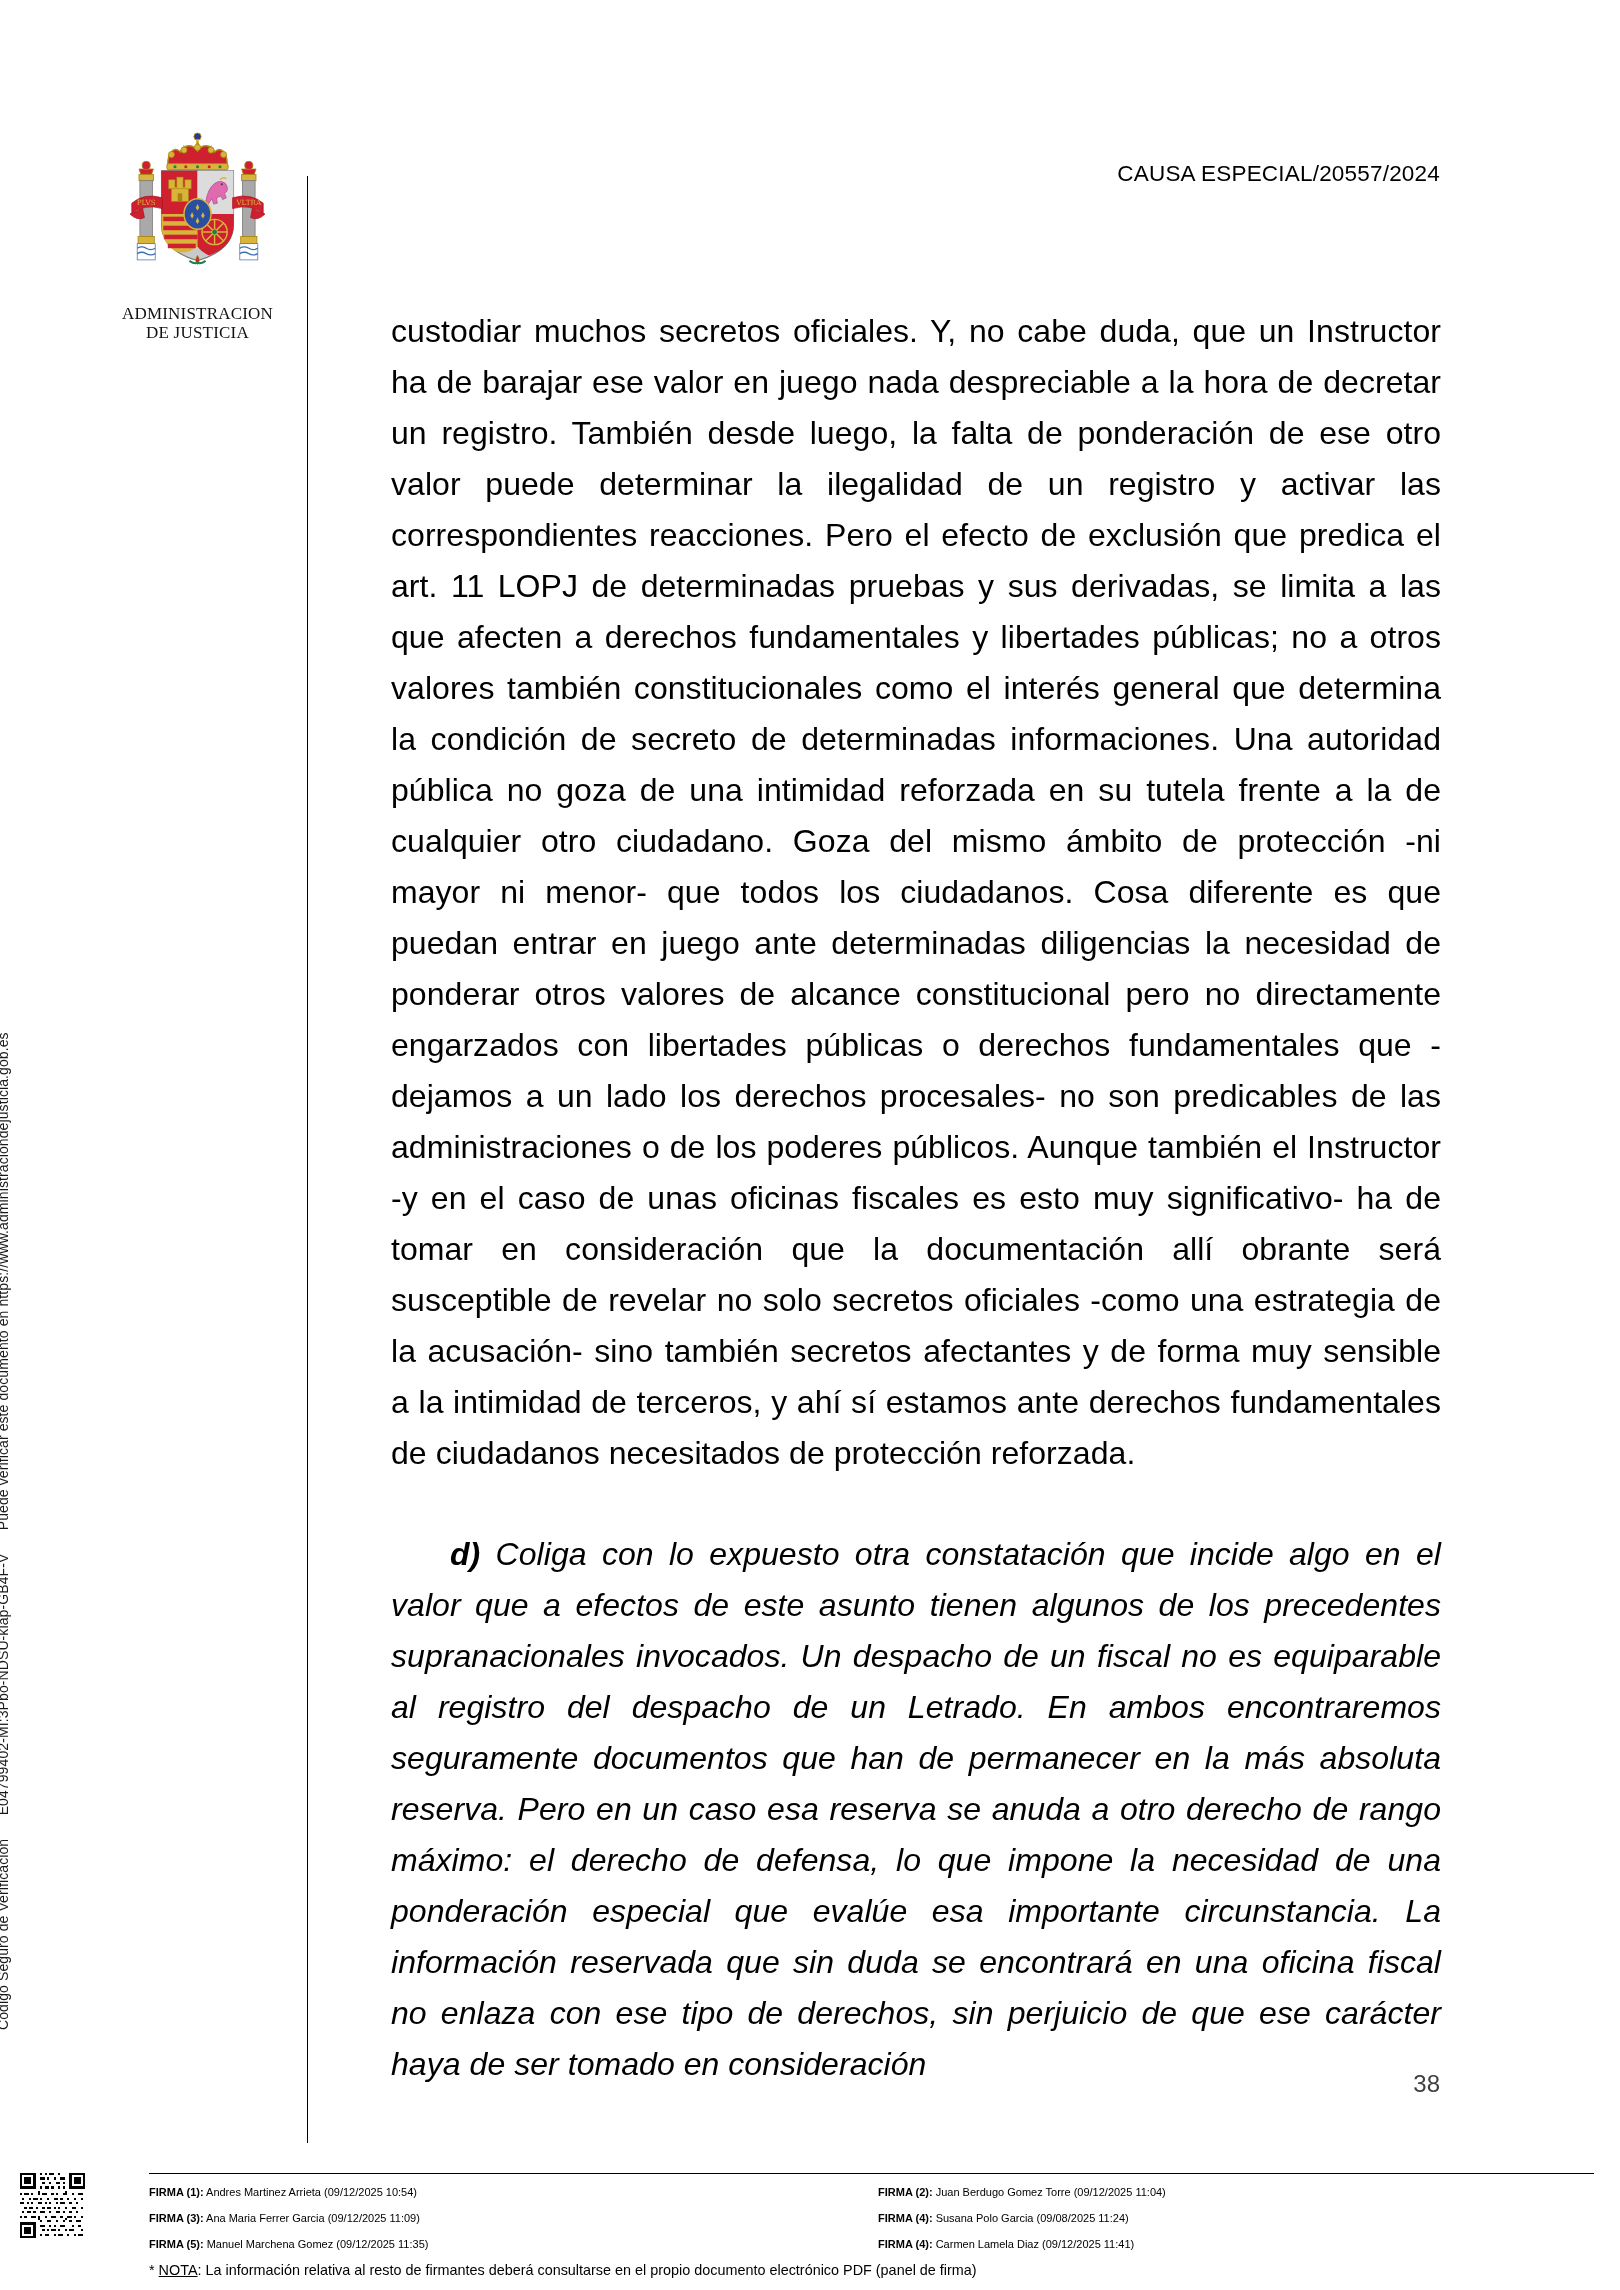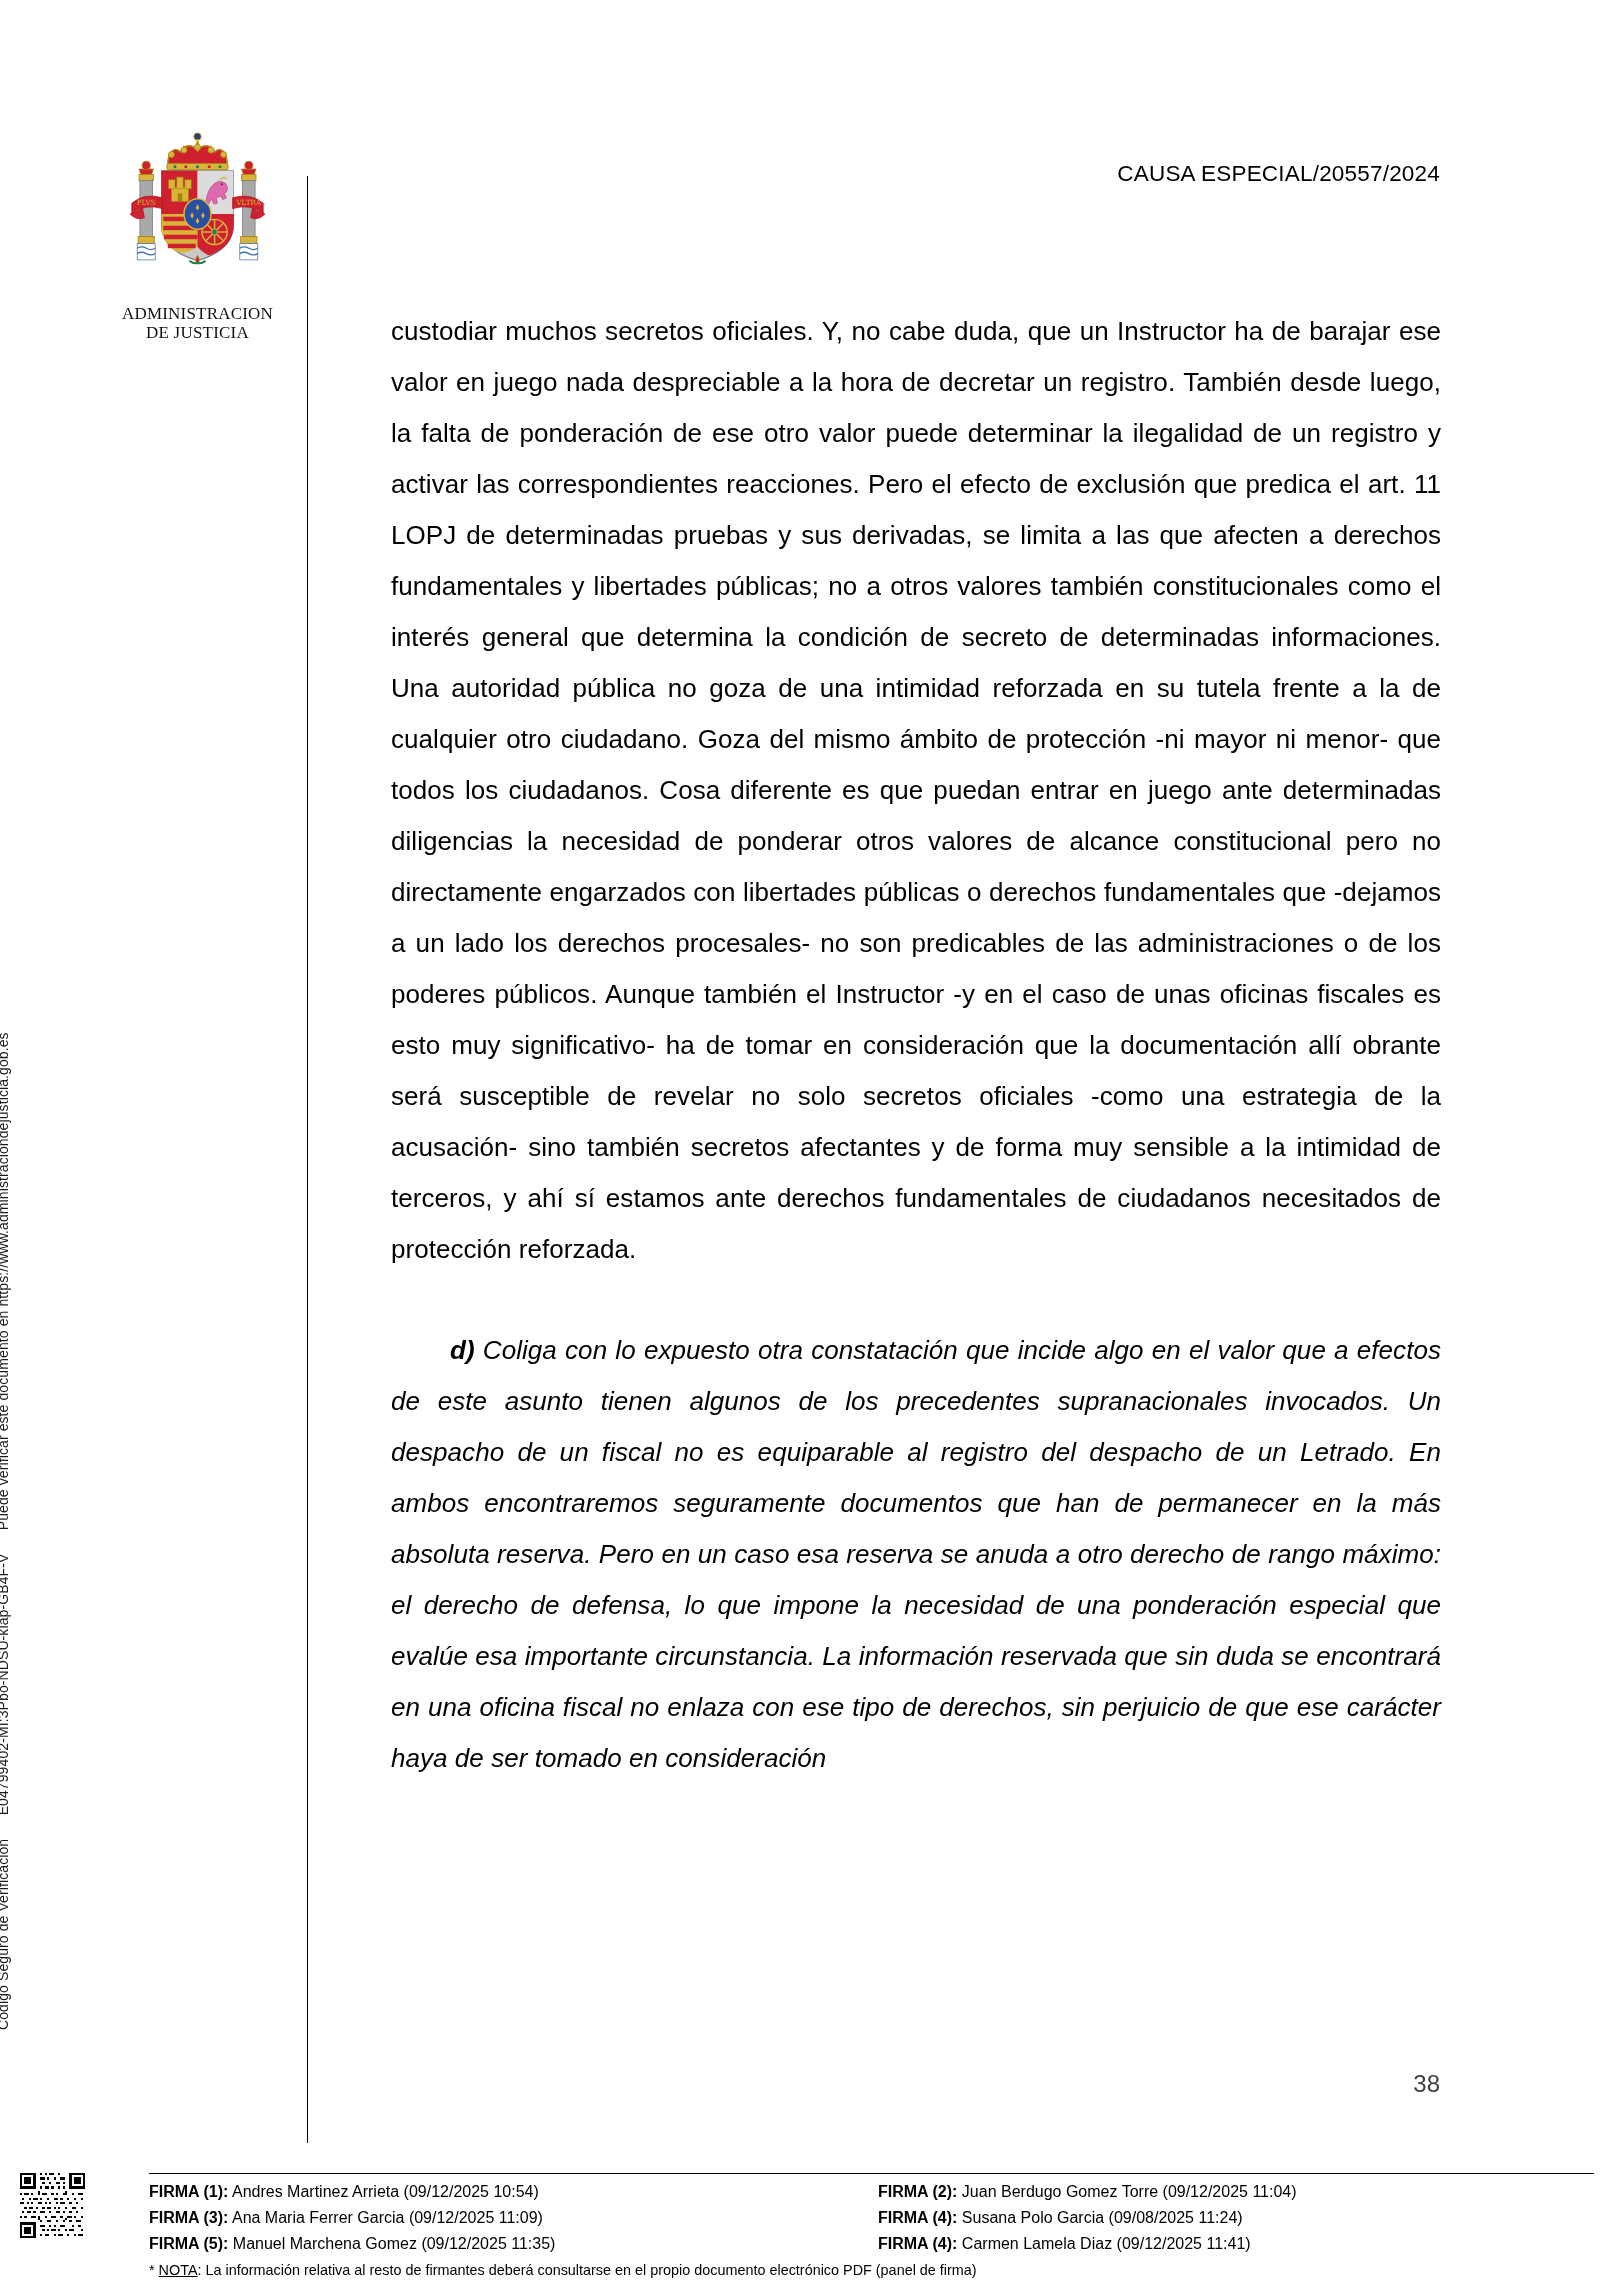--- a/index.html
+++ b/index.html
@@ -85,21 +85,21 @@
   
   .body-col {
     position: absolute;
     left: 391px;
     top: 306px;
     width: 1050px;
   }
   .para {
     margin: 0;
     text-align: justify;
-    font-size: 26px;
+    font-size: 32px;
     line-height: 51px;
     letter-spacing: 0.05px;
     color: #000;
     hyphens: none;
   }
   .para + .para { margin-top: 50px; font-style: italic; }
   .para.indent { text-indent: 59px; }
   .para .lead { font-weight: bold; }
 
   
@@ -139,21 +139,21 @@
   .sig-grid {
     position: absolute;
     left: 149px;
     top: 20px;
     width: 1445px;
     display: grid;
     grid-template-columns: 729px auto;
     row-gap: 1.8px;
   }
   .sig-line {
-    font-size: 16px;
+    font-size: 11px;
     line-height: 24px;
     white-space: nowrap;
     color: #000;
   }
   .sig-line .lab { font-weight: bold; }
   .nota {
     position: absolute;
     left: 149px;
     top: 100px;
     font-size: 14.4px;

